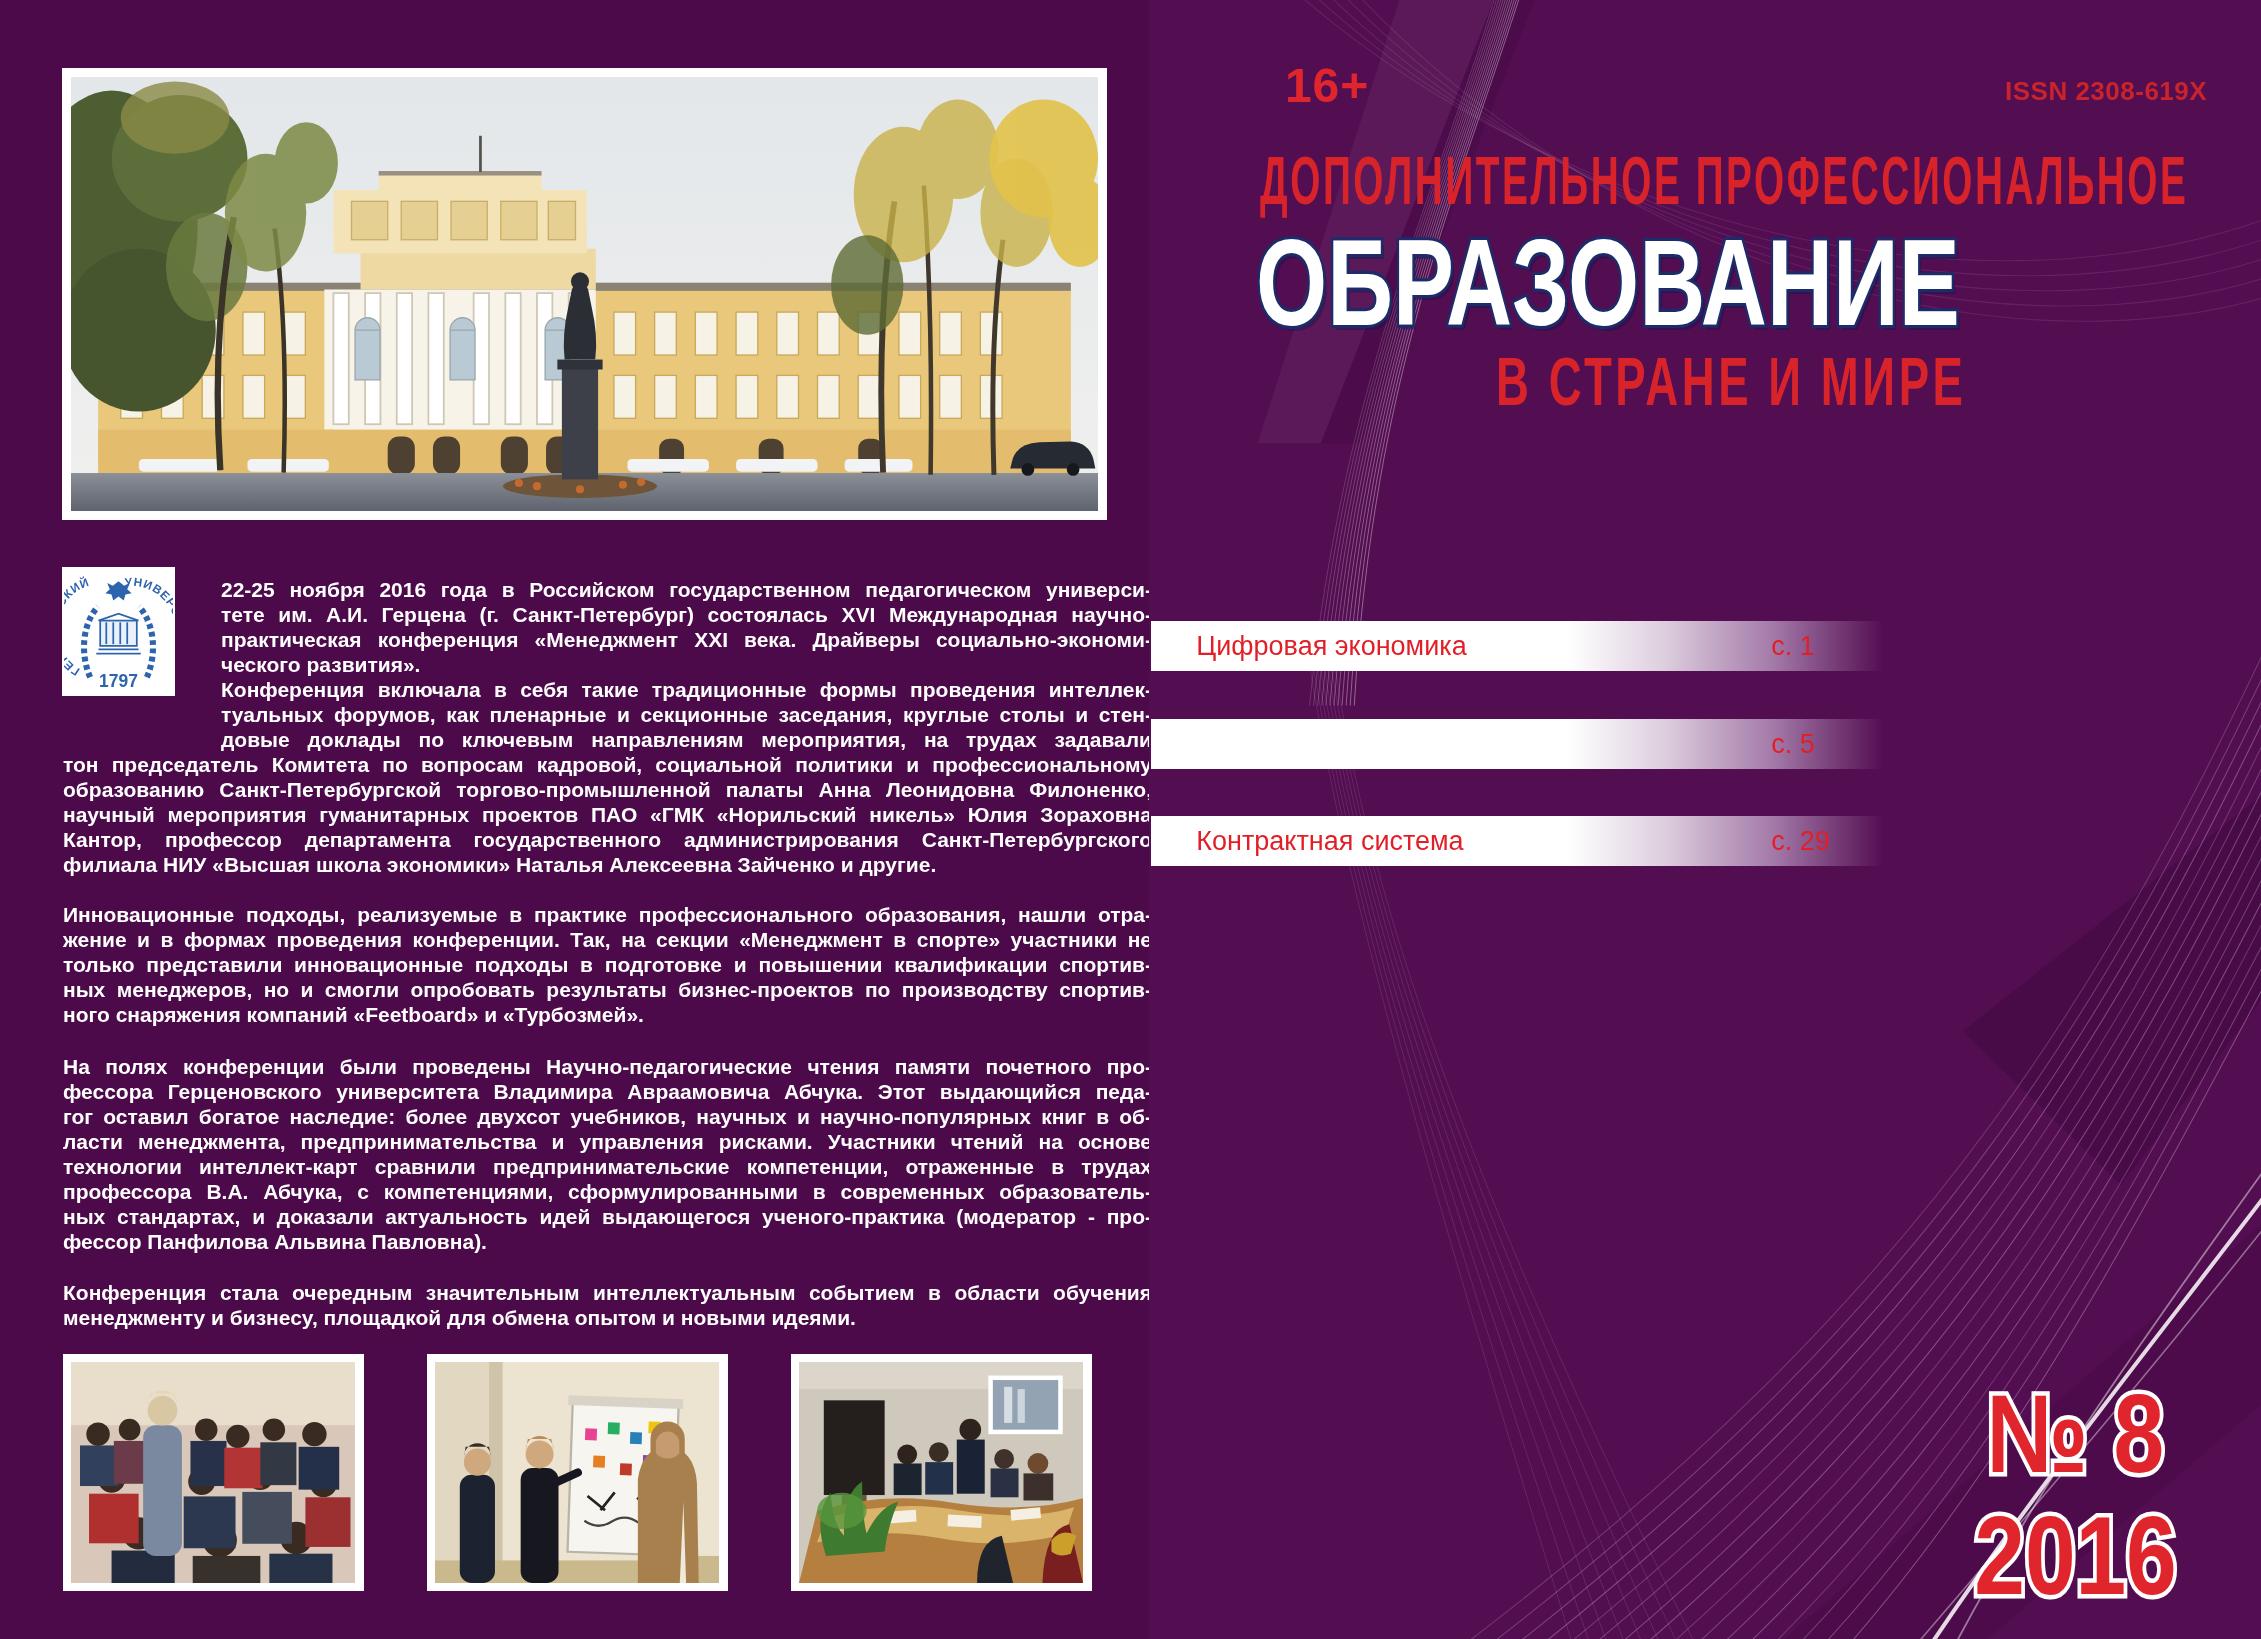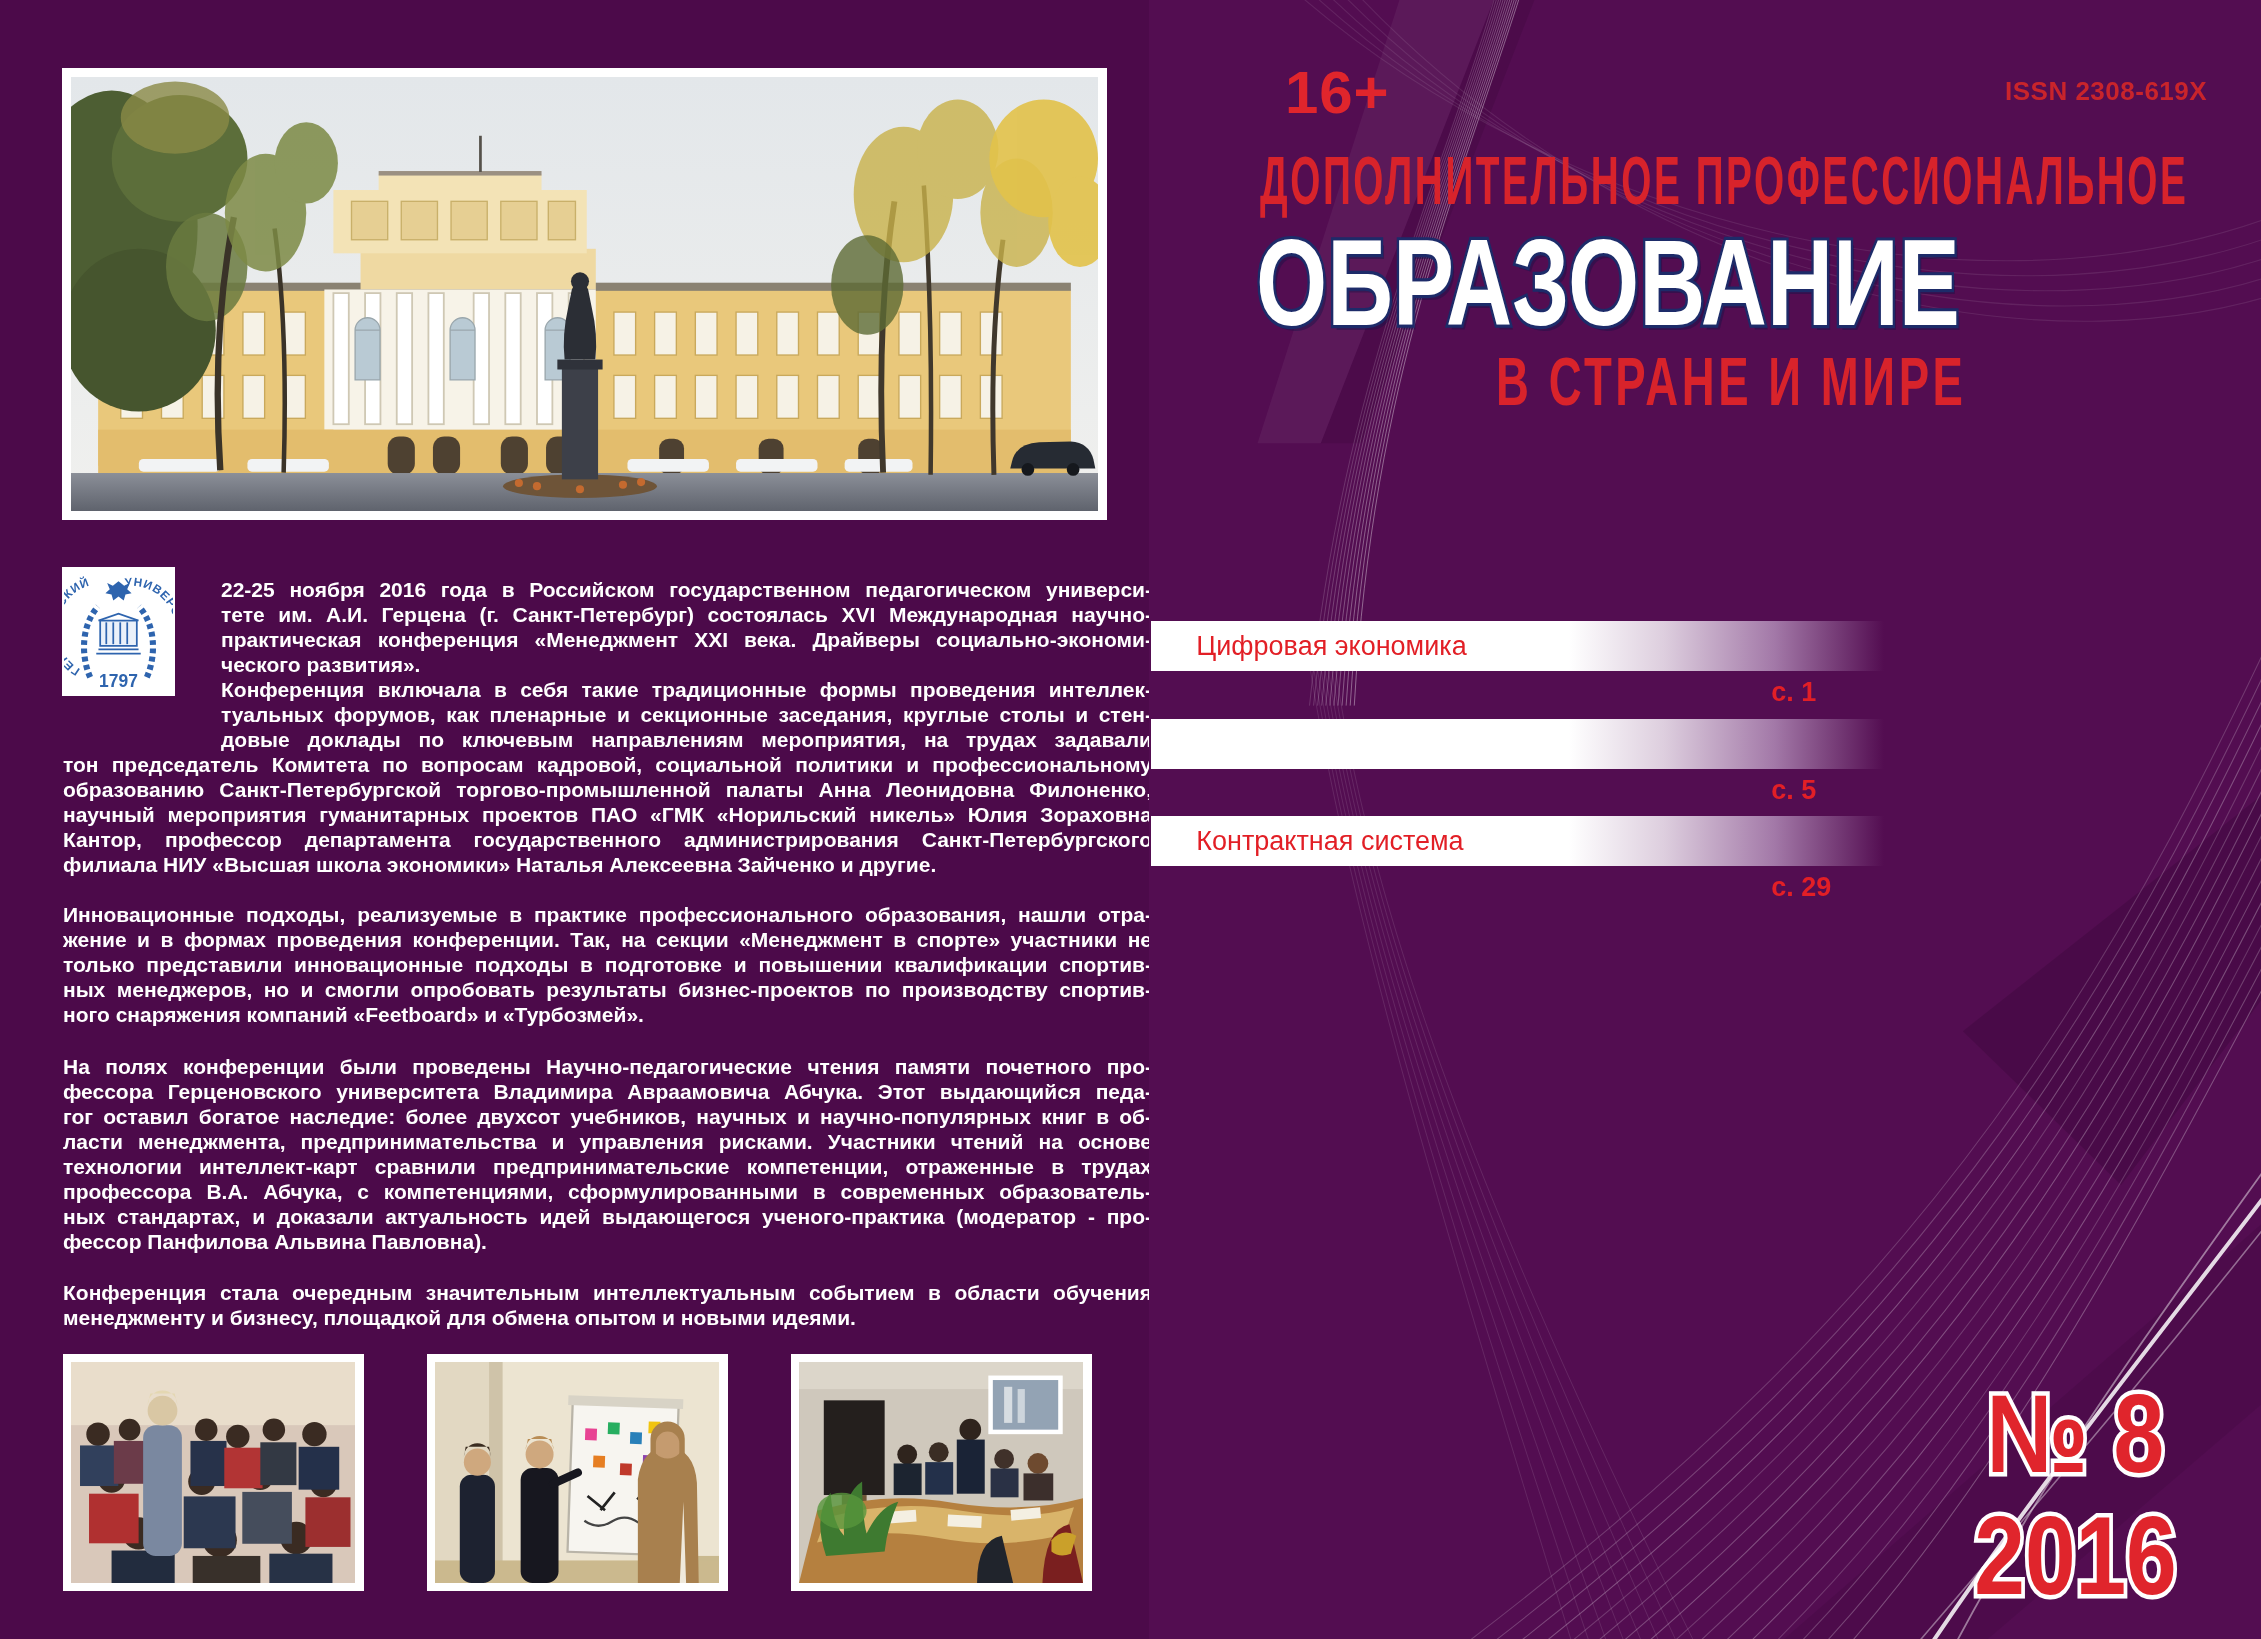--- a/index.html
+++ b/index.html
@@ -21,38 +21,38 @@
   .para{position:absolute;left:63px;width:1089px;color:#ffffff;font-weight:bold;
         font-size:21px;line-height:25px;}
   .ln{height:25px;overflow:visible;}
   .jl{text-align:justify;text-align-last:justify;}
   .ind{padding-left:158px;}
 
   .photo-strip-item{position:absolute;top:1354px;width:301px;height:237px;background:#ffffff;}
   .photo-strip-item svg{position:absolute;left:8.1px;top:8.1px;width:284px;height:221px;}
 
   
-  .age-rating{position:absolute;left:136px;top:58px;color:#e0252c;font-weight:bold;font-size:60px;letter-spacing:0.9px;}
+  .age-rating{position:absolute;left:136px;top:58px;color:#e0252c;font-weight:bold;font-size:48px;letter-spacing:0.9px;}
   .issn{position:absolute;left:856px;top:76px;color:#c9242b;font-weight:bold;font-size:26px;letter-spacing:0.5px;}
 
   .cond{display:inline-block;transform-origin:0 50%;white-space:nowrap;}
   .title1{position:absolute;left:111px;top:141px;color:#d8232b;font-weight:bold;font-size:68px;}
   .title1 .cond{transform:scaleX(0.57);letter-spacing:4.5px;}
   .title2{position:absolute;left:107px;top:213px;font-weight:bold;font-size:122px;height:127px;}
   .title2 .cond{transform:scaleX(0.75);}
   .t2-back{position:absolute;left:0;top:0;color:#1d2b69;-webkit-text-stroke:6.3px #1d2b69;
            text-shadow:4.5px 5.4px 0 rgba(15,20,70,0.40);}
   .t2-front{position:absolute;left:0;top:0;color:#ffffff;}
   .title3{position:absolute;left:347px;top:342px;color:#d8232b;font-weight:bold;font-size:69px;text-align:right;}
   .title3 .cond{transform:scaleX(0.66);letter-spacing:5.4px;}
 
   .toc-bar{position:absolute;left:2.3px;width:733px;height:50px;
     background:linear-gradient(90deg,#ffffff 0%,#ffffff 57%,#ddcede 70%,#a379a8 85%,rgba(83,13,81,0) 100%);}
   .toc-label{position:absolute;left:45px;top:0;line-height:50px;font-size:27px;font-weight:normal;color:#e21f26;white-space:nowrap;}
-  .toc-page{position:absolute;left:620px;top:0;line-height:50px;font-size:27px;font-weight:bold;color:#e21f26;white-space:nowrap;margin-top:46px;}
+  .toc-page{position:absolute;left:620px;top:0;line-height:50px;font-size:27px;font-weight:normal;color:#e21f26;white-space:nowrap;}
 
   .issue-block{position:absolute;left:791px;top:1370px;width:271px;text-align:center;}
   .issue-line{position:relative;height:122px;font-weight:bold;font-size:111px;}
   .issue-line .cond{transform-origin:50% 50%;transform:scaleX(0.82);}
   .i-back{position:absolute;left:0;right:0;top:0;color:#ffffff;-webkit-text-stroke:9px #ffffff;
           text-shadow:0 0 2.7px rgba(70,0,50,0.6);}
   .i-front{position:absolute;left:0;right:0;top:0;color:#e0252c;}
 </style>
 </head>
 <body>

